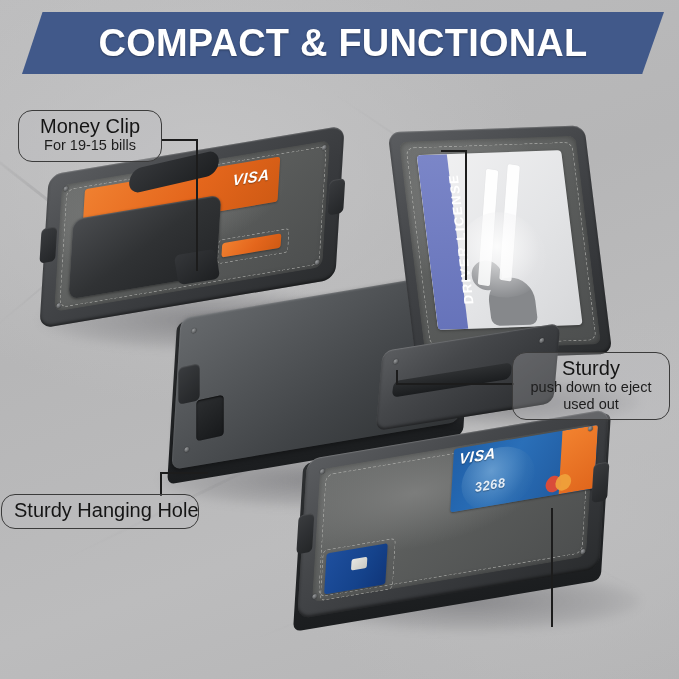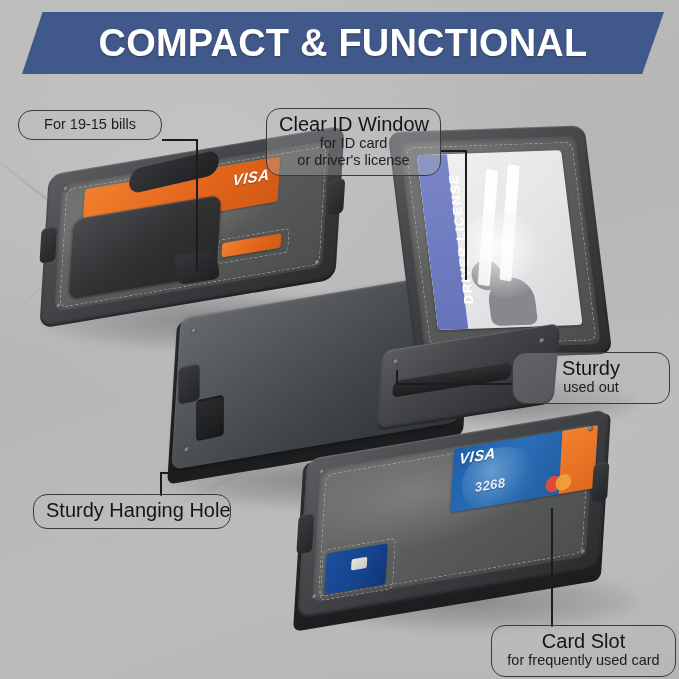--- a/index.html
+++ b/index.html
@@ -84,21 +84,21 @@
     font-size: 14.5px;
     display: block;
     white-space: nowrap;
     color: #1d1d1d;
     margin-top: 1px;
   }
 
   #callout-money-clip { left: 18px;  top: 110px;  width: 144px; }
   #callout-id-window  { left: 266px; top: 108px;  width: 175px; }
   #callout-trigger    { left: 512px; top: 352px;  width: 158px; }
-  #callout-hanging    { left: 33px;  top: 494px;  width: 198px; }
+  #callout-hanging    { left: 1px;  top: 494px;  width: 198px; }
   #callout-card-slot  { left: 491px; top: 625px;  width: 185px; }
 
   
   .lead {
     position: absolute;
     background: #1c1c1c;
   }
   .lead.h { height: 1.8px; }
   .lead.v { width: 1.8px; }
 
@@ -384,36 +384,29 @@
 
   <div class="lead h" style="left:396px; top:383px; width:118px;"></div>
   <div class="lead v" style="left:396px; top:370px; height:15px;"></div>
 
   <div class="lead v" style="left:160px; top:472px; height:24px;"></div>
   <div class="lead h" style="left:160px; top:472px; width:48px;"></div>
 
   <div class="lead v" style="left:551px; top:508px; height:119px;"></div>
 
   <div class="callout" id="callout-money-clip">
+    <span class="c-title">Money Clip</span>
     <span class="c-sub">For 19-15 bills</span>
   </div>
 
-  <div class="callout" id="callout-id-window">
-    <span class="c-title">Clear ID Window</span>
-    <span class="c-sub">for ID card</span>
-    <span class="c-sub">or driver's license</span>
-  </div>
 
   <div class="callout" id="callout-trigger">
     <span class="c-title">Sturdy</span>
+    <span class="c-sub">push down to eject</span>
     <span class="c-sub">used out</span>
   </div>
 
   <div class="callout" id="callout-hanging">
     <span class="c-title">Sturdy Hanging Hole</span>
   </div>
 
-  <div class="callout" id="callout-card-slot">
-    <span class="c-title">Card Slot</span>
-    <span class="c-sub">for frequently used card</span>
-  </div>
 
 </div>
 
 </body></html>

